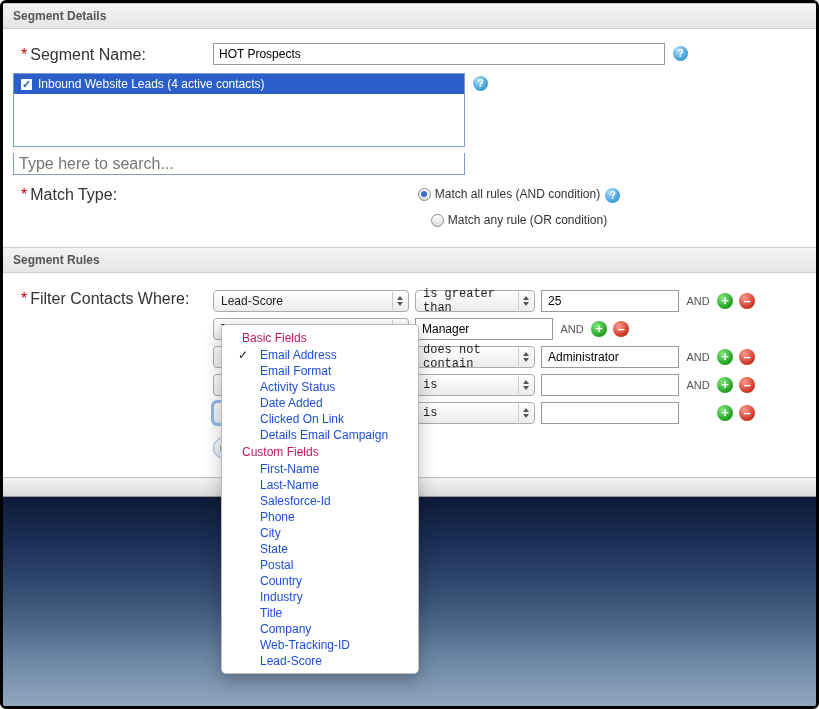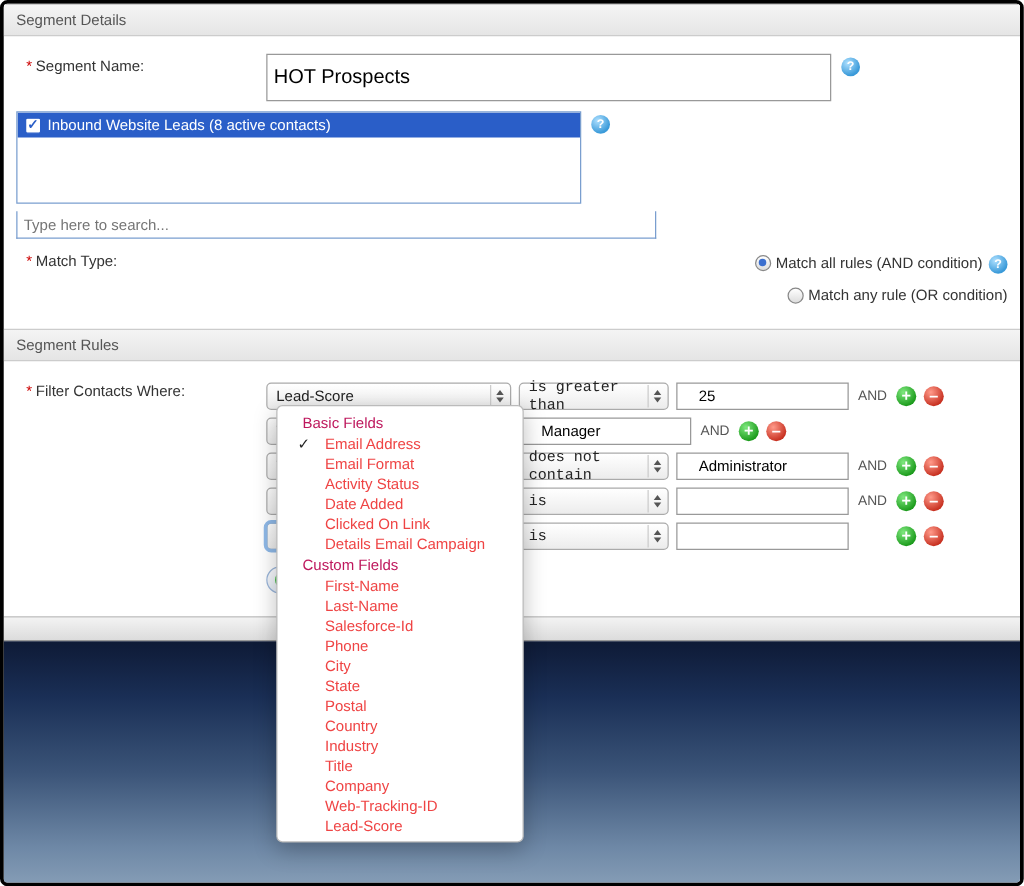--- a/index.html
+++ b/index.html
@@ -15,56 +15,56 @@
   border: 3px solid #000;
   border-radius: 6px;
 }
 .panel {
   background: #fff;
 }
 .section-header {
   background: linear-gradient(#f4f4f4, #e5e5e5);
   border-top: 1px solid #ccc;
   border-bottom: 1px solid #ccc;
-  font-weight: normal;
+  font-weight: bold;
   color: #555;
   padding: 5px 10px;
   font-size: 12px;
 }
 .section-body {
   padding: 10px 10px 14px 10px;
 }
 .row {
   display: flex;
   align-items: flex-start;
   padding: 4px 0;
 }
 .label-col {
   width: 200px;
   padding-left: 8px;
   padding-top: 3px;
-  font-size: 12px;
+  font-size: 16px;
   color: #333;
 }
 .req {
   color: #c00;
   margin-right: 3px;
 }
 .field-col {
   flex: 1;
   display: flex;
   align-items: flex-start;
   gap: 6px;
 }
 input[type="text"].wide {
   width: 452px;
   height: 22px;
   border: 1px solid #999;
-  padding: 18px 5px;
-  font-size: 16px;
+  padding: 2px 5px;
+  font-size: 12px;
 }
 .listbox {
   width: 452px;
   height: 74px;
   border: 1px solid #7a9ecf;
   background: #fff;
   overflow: auto;
 }
 .listbox .selected-item {
   background: #2a5ec8;
@@ -82,27 +82,27 @@
   border-radius: 2px;
   display: inline-flex;
   align-items: center;
   justify-content: center;
   color: #2a5ec8;
   font-size: 11px;
   font-weight: bold;
   line-height: 1;
 }
 .search-under {
-  width: 512px;
+  width: 452px;
   border: 1px solid #7a9ecf;
   border-top: none;
   height: 22px;
   padding: 2px 5px;
   color: #888;
-  font-size: 12px;
+  font-size: 16px;
 }
 .help-icon {
   width: 15px; height: 15px;
   border-radius: 50%;
   background: radial-gradient(circle at 35% 30%, #aee0ff, #3a9ad9 70%);
   color: #fff;
   font-size: 10px;
   font-weight: bold;
   display: inline-flex;
   align-items: center;
@@ -177,21 +177,21 @@
   border-right: 3px solid transparent;
   border-top: 4px solid #555;
   margin-top: 1px;
 }
 .sel-field { width: 196px; }
 .sel-op { width: 120px; font-family: Liberation Mono, monospace; }
 .val-input {
   width: 138px;
   height: 22px;
   border: 1px solid #999;
-  padding: 2px 17px;
+  padding: 2px 6px;
   font-size: 12px;
 }
 .and-txt {
   font-size: 11px;
   color: #555;
   margin: 0 1px;
   width: 24px;
   text-align: center;
 }
 .circ {
@@ -246,21 +246,21 @@
   padding: 4px 0;
   z-index: 50;
 }
 .dropdown .group {
   color: #be185d;
   font-size: 12px;
   padding: 2px 12px 2px 20px;
 }
 .dropdown .item {
   font-size: 12px;
-  color: #ef4444;
+  color: #1d4ed8;
   padding: 1px 12px 1px 38px;
   position: relative;
   cursor: default;
 }
 .dropdown .item.checked::before {
   content: "✓";
   position: absolute;
   left: 16px;
   top: 1px;
   font-size: 12px;
@@ -288,34 +288,34 @@
         <span class="help-icon">?</span>
       </div>
     </div>
 
     <div class="row">
       <div class="field-col" style="flex-direction:column;align-items:flex-start;">
         <div style="display:flex;gap:6px;align-items:flex-start;">
           <div class="listbox">
             <div class="selected-item">
               <span class="chk">✓</span>
-              <span>Inbound Website Leads (8 active contacts)</span>
+              <span>Inbound Website Leads (4 active contacts)</span>
             </div>
           </div>
           <span class="help-icon">?</span>
         </div>
         <input type="text" class="search-under" placeholder="Type here to search..." style="">
       </div>
     </div>
 
     <div class="row" style="margin-top:0;gap:19px;">
       <div class="label-col">
         <span class="req">*</span><span>Match Type:</span>
       </div>
-      <div class="field-col" style="flex-direction:column;align-items:flex-end;">
+      <div class="field-col" style="flex-direction:column;align-items:center;">
         <div class="radio-row">
           <span class="radio checked"></span>
           <span>Match all rules (AND condition)</span>
           <span class="help-icon" style="margin-left:5px;">?</span>
         </div>
         <div class="radio-row">
           <span class="radio"></span>
           <span>Match any rule (OR condition)</span>
         </div>
       </div>

